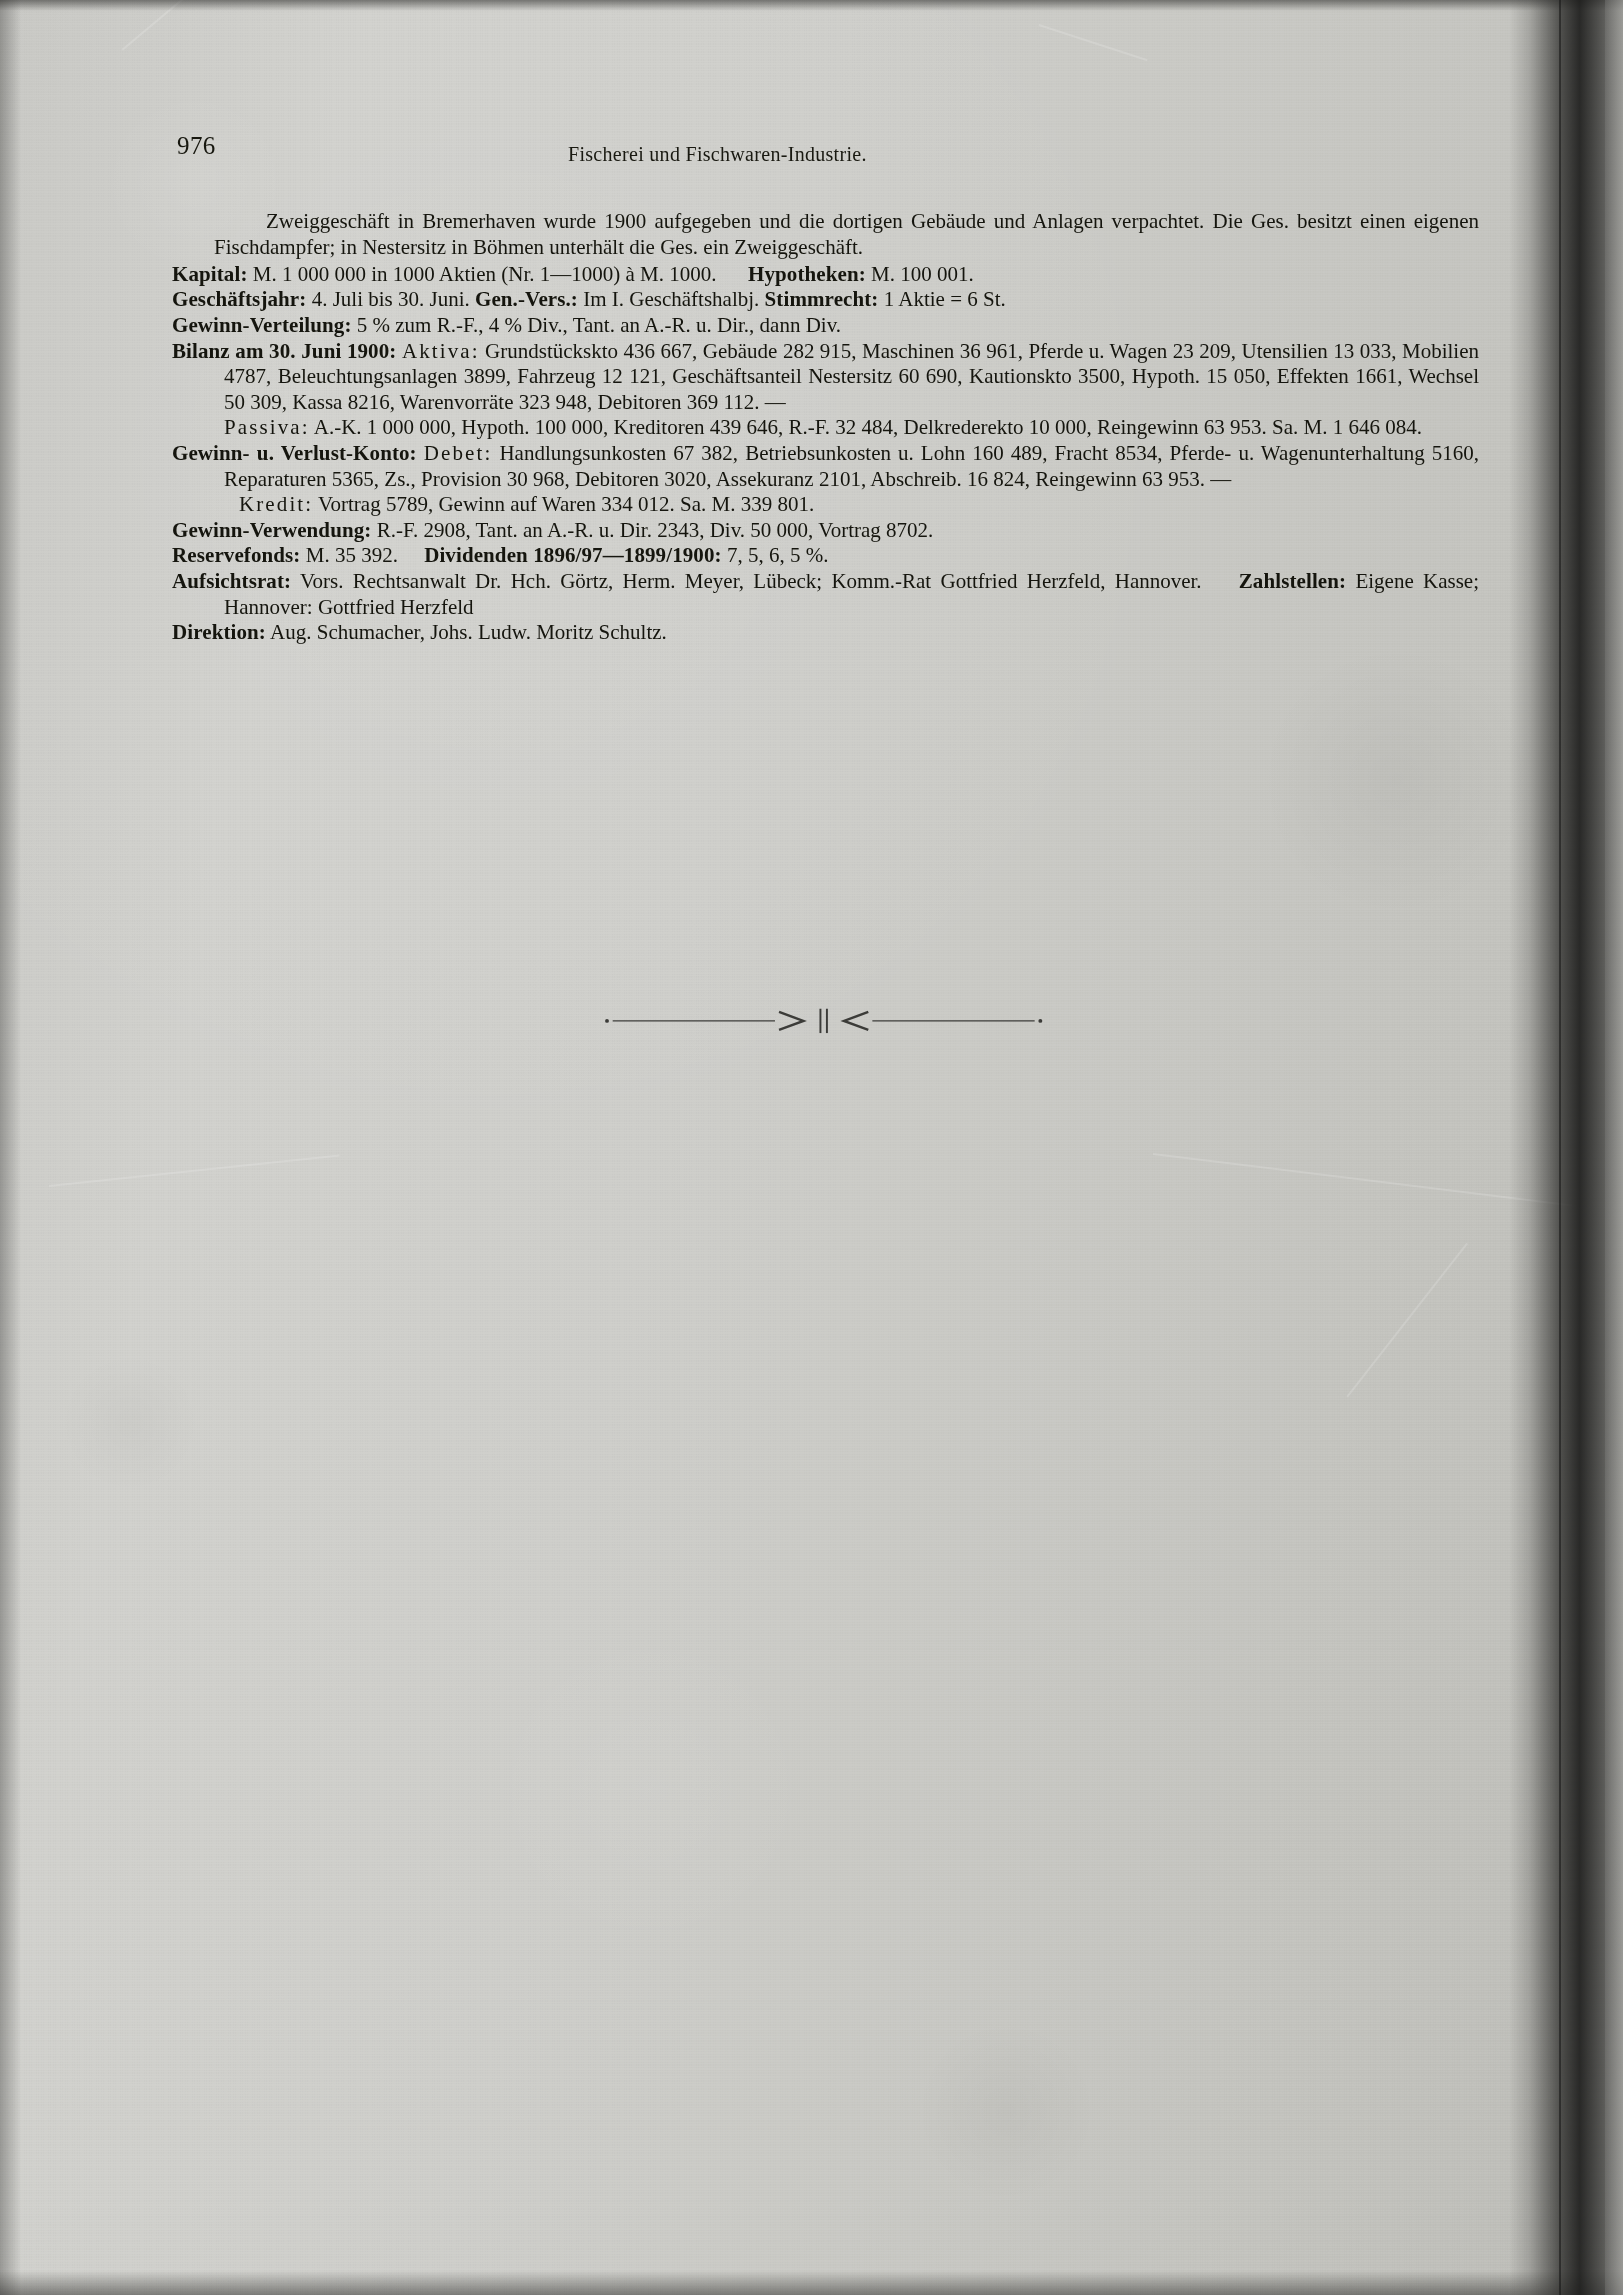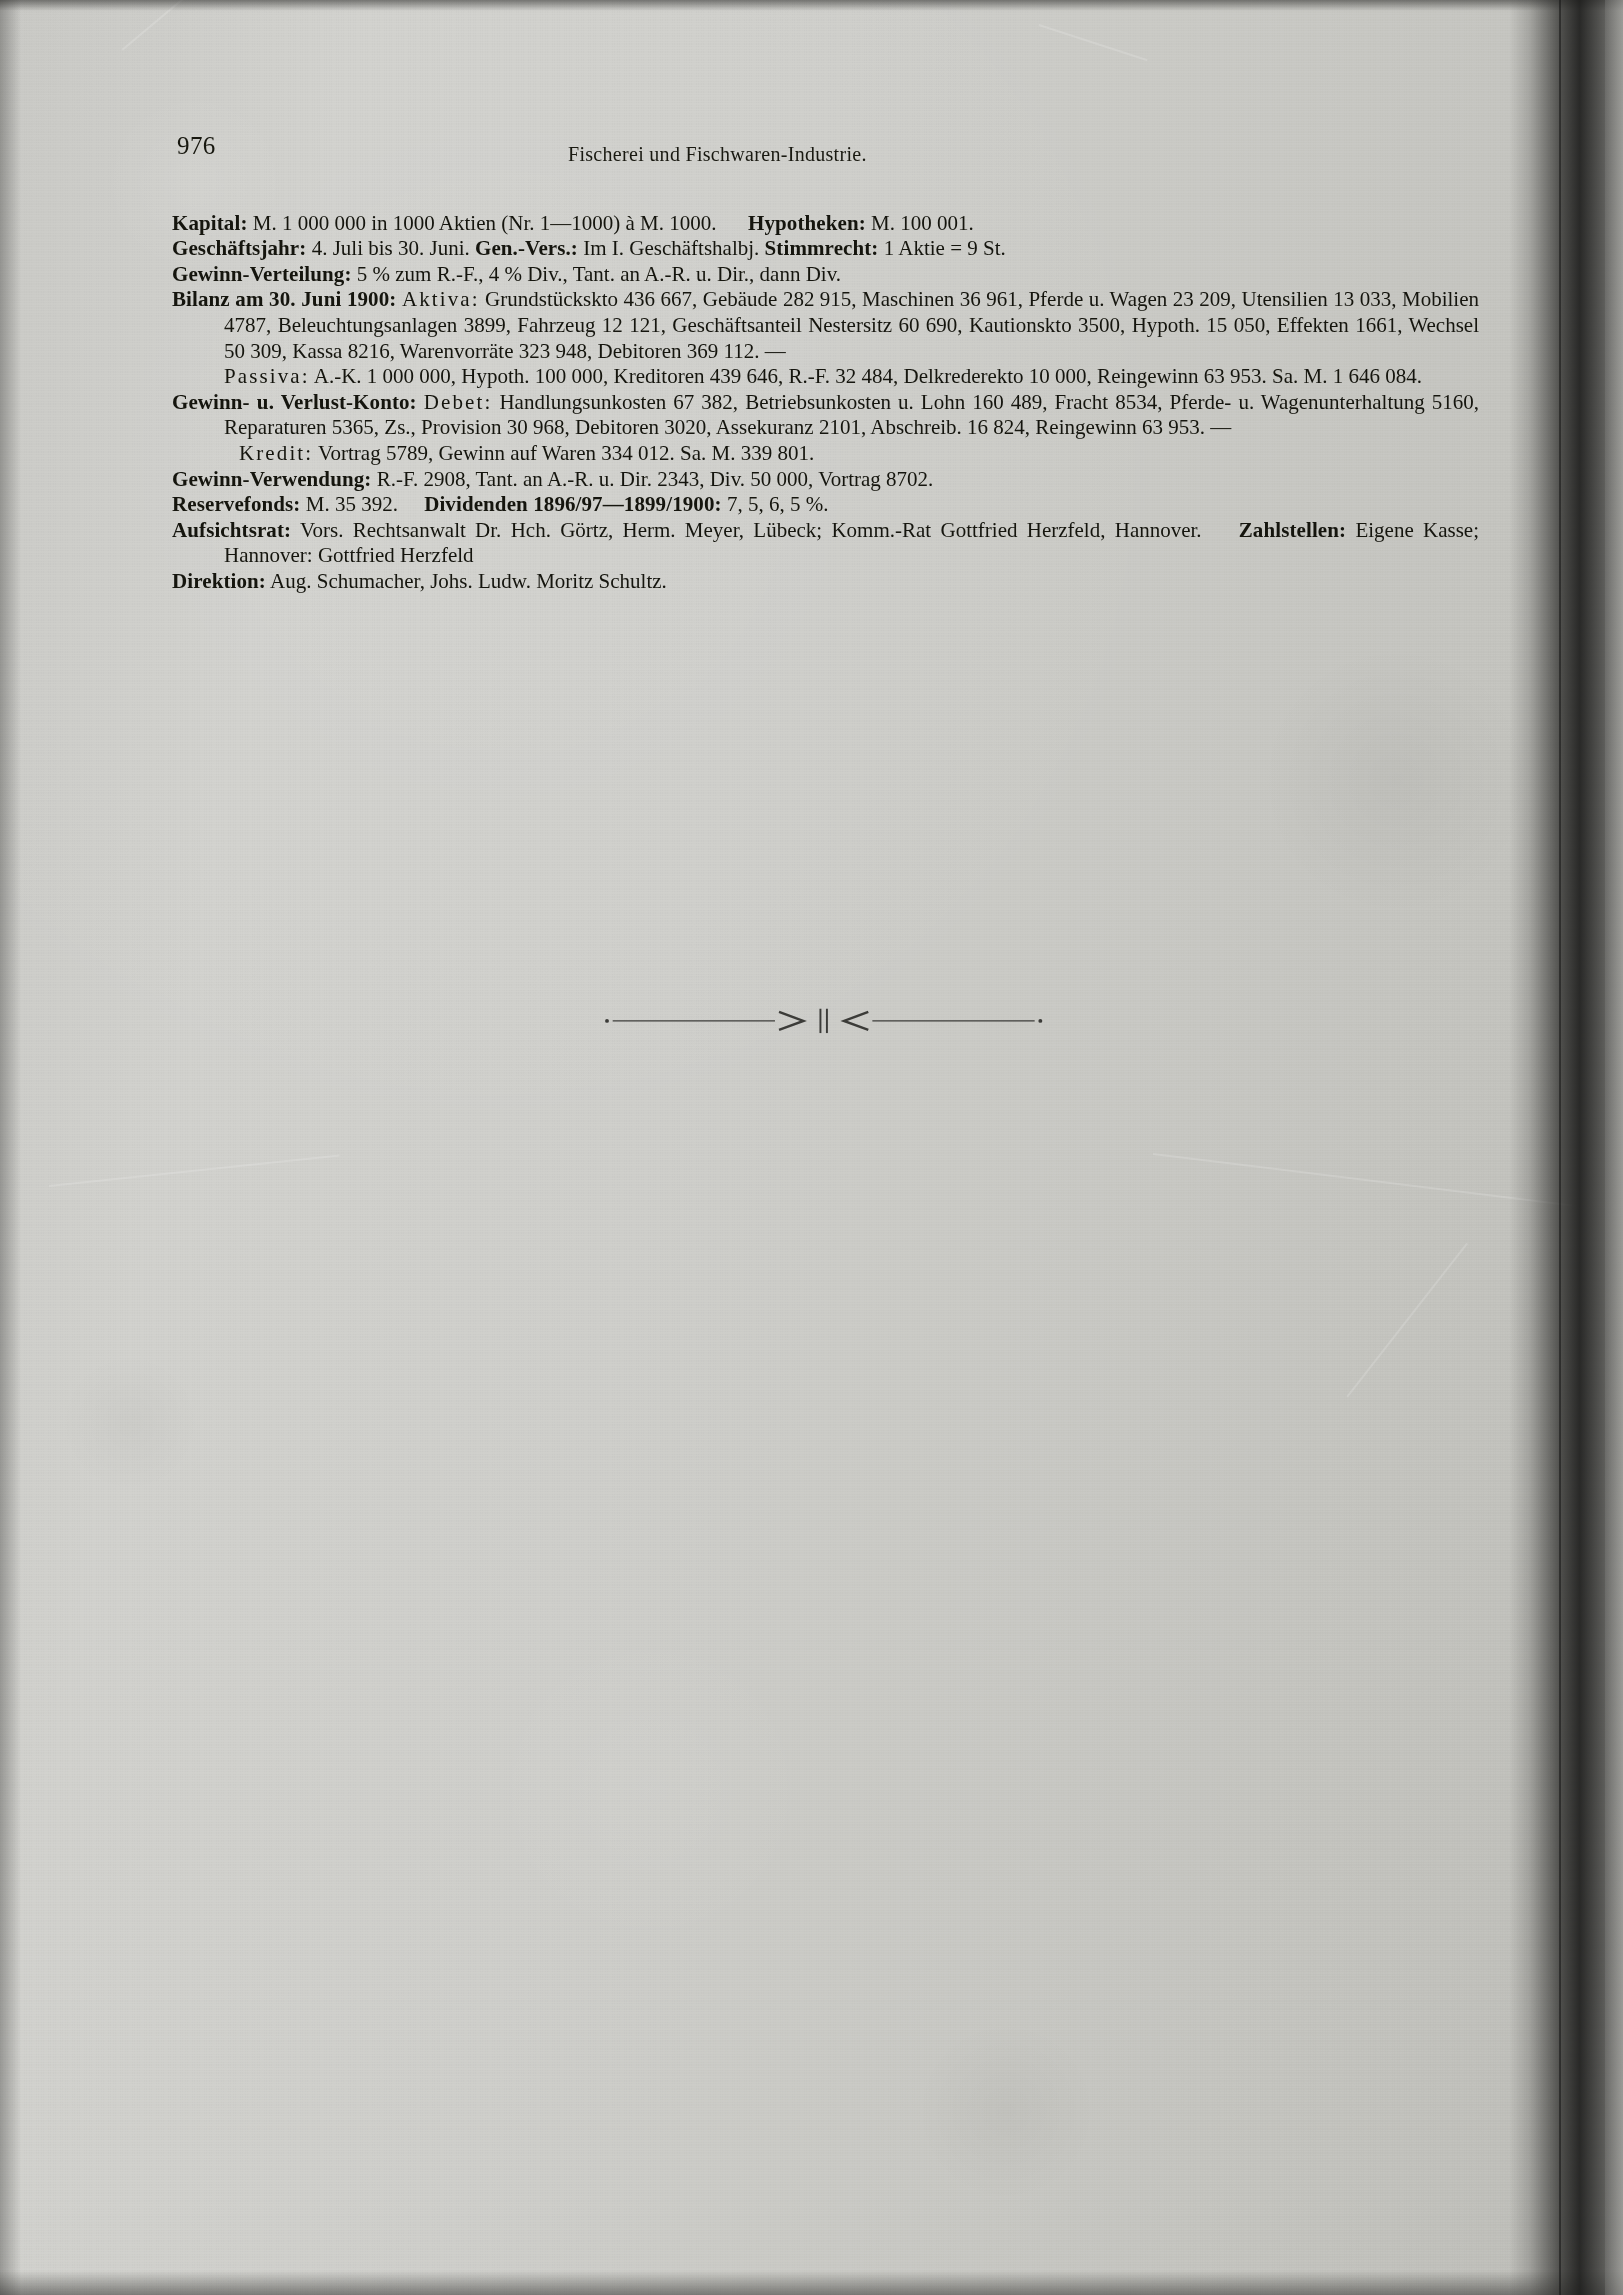--- a/index.html
+++ b/index.html
@@ -188,36 +188,39 @@
   <div class="scratch" style="left:122px; top:49px; width:146px; height:1.6px; transform:rotate(-40deg);"></div>
   <div class="scratch" style="left:1039px; top:24px; width:114px; height:1.6px; transform:rotate(18deg);"></div>
 
   <div id="content">
 
     <div class="folio">976</div>
     <div class="runhead">Fischerei und Fischwaren-Industrie.</div>
 
     <div id="body">
 
+      <p class="para lead hang2" style="text-indent:52px; padding-left:42px;">
+        <span>Zweiggeschäft in Bremerhaven wurde 1900 aufgegeben und die dortigen Gebäude und Anlagen verpachtet. Die Ges. besitzt einen eigenen Fischdampfer; in Nestersitz in Böhmen unterhält die Ges. ein Zweiggeschäft.</span>
+      </p>
 
       <p class="para hang" style="margin-top:1.6px;">
         <span class="lbl">Kapital:</span>
         <span>M. 1 000 000 in 1000 Aktien (Nr. 1—1000) à M. 1000.</span>
         &nbsp;&nbsp;&nbsp;&nbsp;
         <span class="lbl">Hypotheken:</span>
         <span>M. 100 001.</span>
       </p>
 
       <p class="para hang">
         <span class="lbl">Geschäftsjahr:</span>
         <span>4. Juli bis 30. Juni.</span>
         <span class="lbl">Gen.-Vers.:</span>
         <span>Im I. Geschäftshalbj.</span>
         <span class="lbl">Stimmrecht:</span>
-        <span>1 Aktie = 9 St.</span>
+        <span>1 Aktie = 6 St.</span>
       </p>
 
       <p class="para hang">
         <span class="lbl">Gewinn-Verteilung:</span>
         <span>5 % zum R.-F., 4 % Div., Tant. an A.-R. u. Dir., dann Div.</span>
       </p>
 
       <p class="para hang">
         <span class="lbl">Bilanz am 30. Juni 1900:</span>
         <span class="sp">Aktiva:</span>

